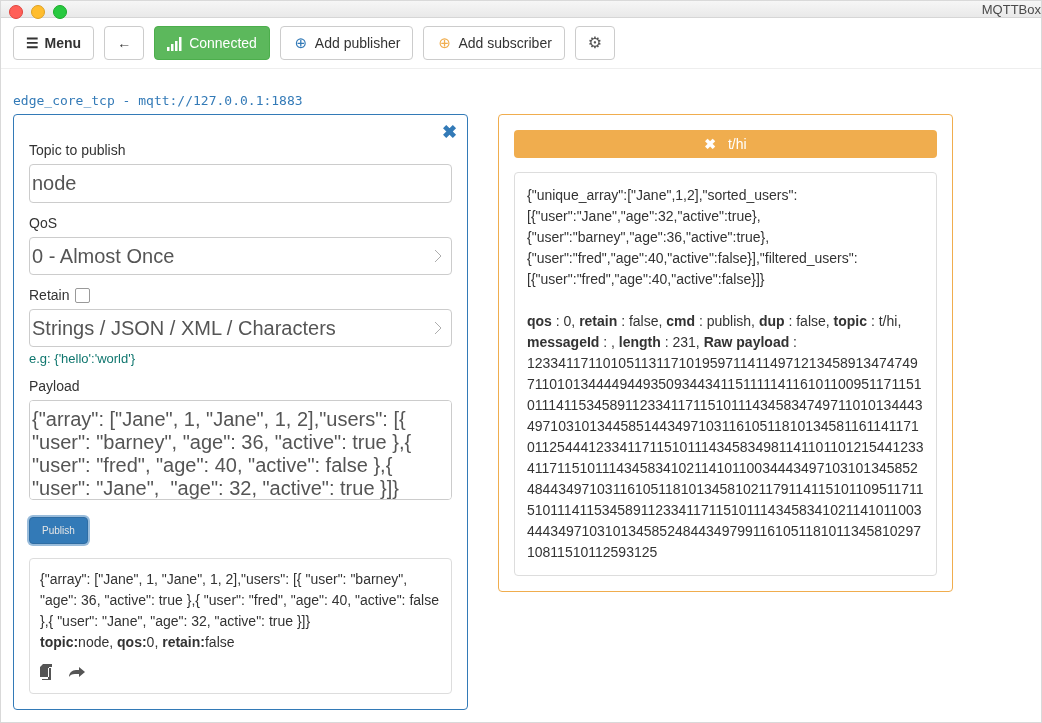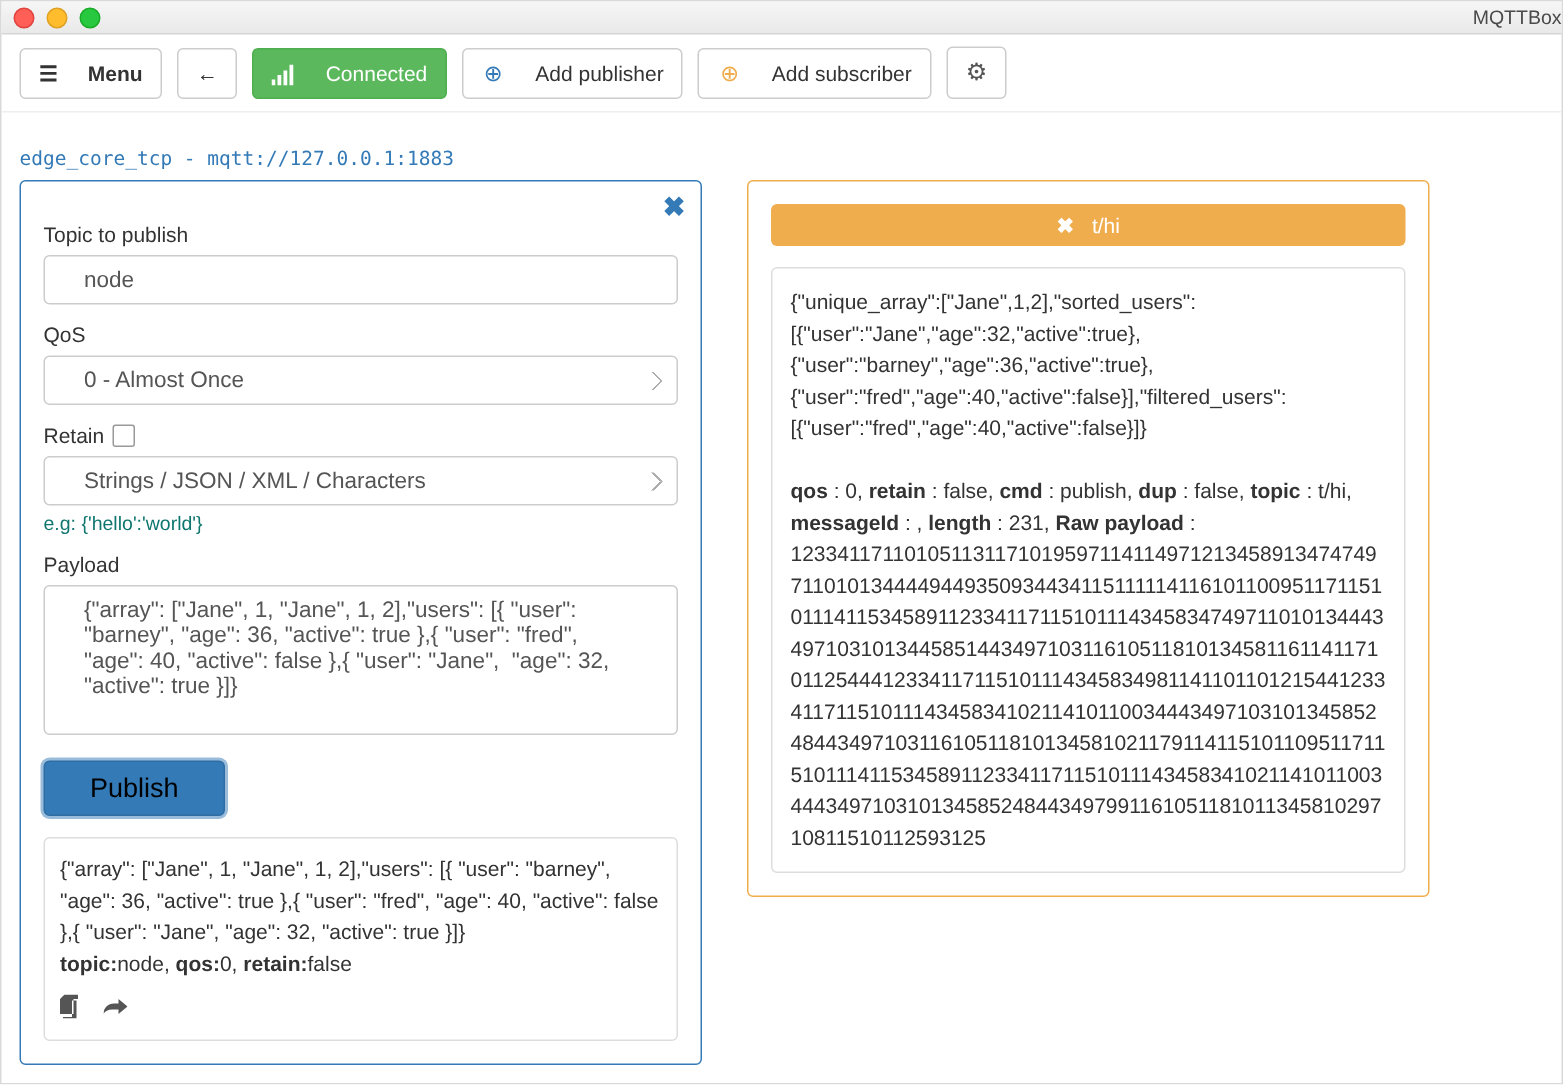--- a/index.html
+++ b/index.html
@@ -52,21 +52,21 @@
   .toolbar {
     padding: 8px 12px;
     display: flex;
     gap: 10px;
     align-items: center;
     border-bottom: 1px solid #eee;
   }
   .btn {
     display: inline-flex;
     align-items: center;
-    gap: 20px;
+    gap: 6px;
     padding: 6px 12px;
     border: 1px solid #ccc;
     border-radius: 4px;
     background: #fff;
     font-size: 14px;
     cursor: pointer;
     color: #333;
     line-height: 20px;
   }
   .btn.bold { font-weight: 600; }
@@ -133,24 +133,24 @@
     margin-top: 12px;
     display: flex;
     align-items: center;
     gap: 6px;
     text-align: right;
   }
   .form-label:first-child { margin-top: 0; }
   .form-control, select.form-control, textarea.form-control {
     width: 100%;
     box-sizing: border-box;
-    padding: 7px 26px;
+    padding: 7px 2px;
     border: 1px solid #ccc;
     border-radius: 4px;
-    font-size: 15px;
+    font-size: 20px;
     color: #555;
     font-family: inherit;
     background: #fff;
   }
   select.form-control {
     appearance: none;
     background-image: none;
     position: relative;
   }
   .select-wrap {
@@ -174,24 +174,24 @@
     color: #0f766e;
     margin-top: 4px;
   }
   textarea.payload {
     height: 100px;
     resize: none;
   }
   .btn-primary {
     background: #337ab7;
     border: 1px solid #2e6da4;
-    color: #000000;
-    padding: 7px 30px;
-    border-radius: 4px;
-    font-size: 18px;
+    color: #e5e5e5;
+    padding: 7px 12px;
+    border-radius: 4px;
+    font-size: 10px;
     cursor: pointer;
     box-shadow: 0 0 0 2px rgba(51,122,183,.5);
     margin-top: 14px;
   }
   .pub-history {
     margin-top: 14px;
     border: 1px solid #ddd;
     border-radius: 4px;
     padding: 10px;
     font-size: 14px;

